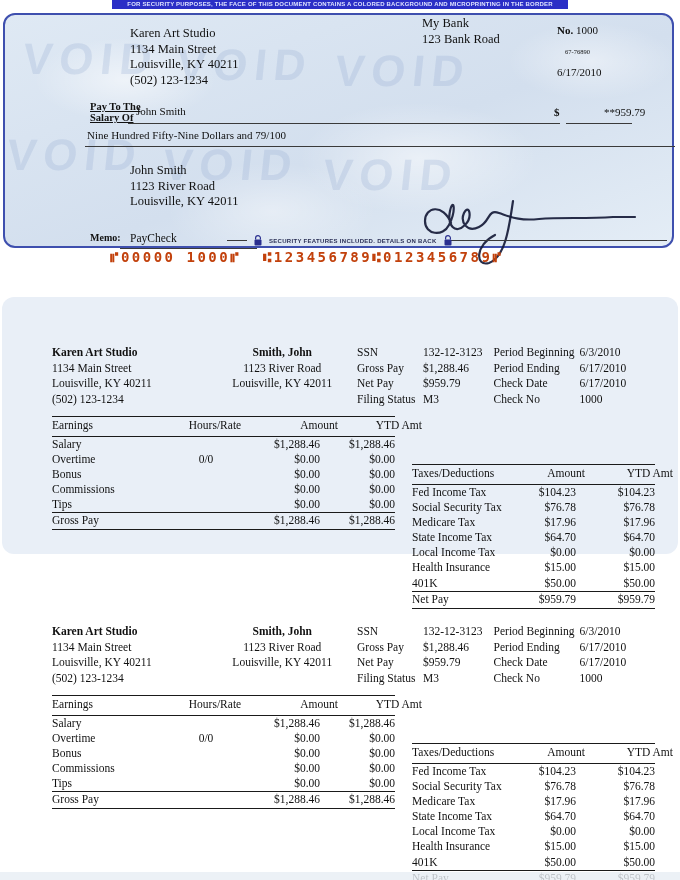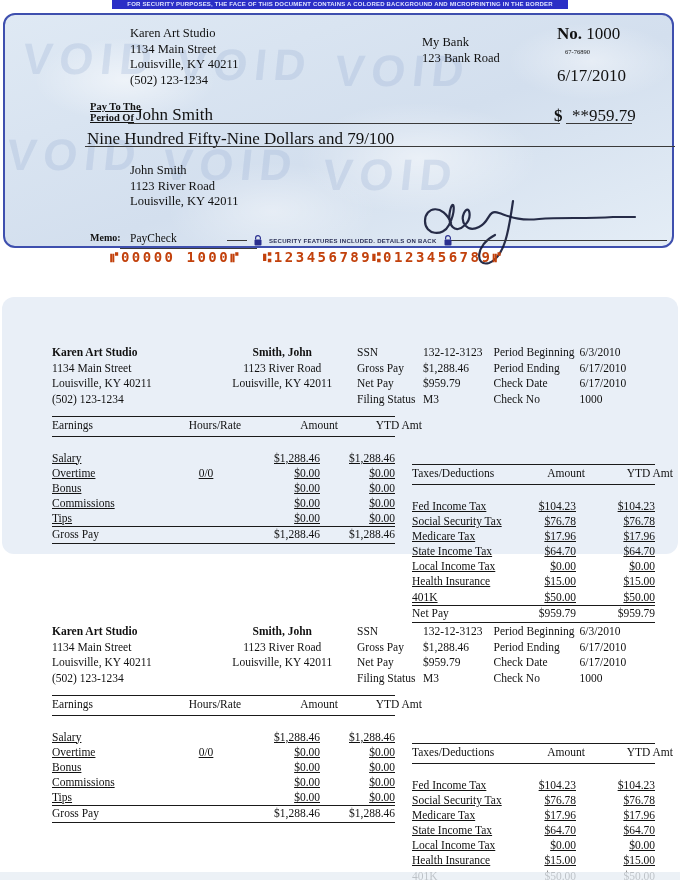--- a/index.html
+++ b/index.html
@@ -21,21 +21,21 @@
       radial-gradient(ellipse 150px 70px at 40% 85%, rgba(255,255,255,.4), transparent 70%),
       linear-gradient(160deg,#dfe9f4,#d3dfee 55%,#e4edf6);}
   .void{position:absolute;font:700 44px/1 "Liberation Sans",sans-serif;color:rgba(148,170,210,.26);
     letter-spacing:7px;transform:skewX(-6deg);user-select:none;}
   .abs{position:absolute;}
   .b{font-weight:700;}
   .addr{font-size:12.5px;line-height:15.5px;}
   .small-frac{font-size:6.5px;}
   .payto{font-size:10.5px;line-height:11px;font-weight:700;text-decoration:underline;}
   .uline{position:absolute;height:1px;background:#3a3a3a;}
-  .txt12{font-size:17px;}
+  .txt12{font-size:11px;}
   .memo-lab{font-size:10px;font-weight:700;}
   .memo-val{font-size:11.5px;}
   .sec-row{position:absolute;display:flex;align-items:center;gap:7px;}
   .sec-note{font:700 6px "Liberation Sans",sans-serif;color:#2a2f55;letter-spacing:.3px;white-space:nowrap;}
   .seg{width:20px;height:1px;background:#3a3a3a;}
   .micr{position:absolute;left:110px;top:249px;font-family:"DejaVu Sans Mono","DejaVu Sans",monospace;
     font-weight:600;font-size:14px;letter-spacing:2.5px;color:#c2410c;white-space:pre;}
 
   
   .stub-panel{position:absolute;left:2px;top:297px;width:676px;height:257px;background:#e9eff7;border-radius:12px;}
@@ -49,21 +49,21 @@
   .kv.summary{width:137px;grid-template-columns:66px 1fr;}
   .kv.period{width:182px;grid-template-columns:86px 1fr;}
   .tables-row{display:flex;margin-top:9px;}
   .table.earnings{width:343px;}
   .table.taxes{width:243px;margin-left:17px;margin-top:48px;}
   .egrid{display:grid;grid-template-columns:118px 72px 78px 75px;}
   .dgrid{display:grid;grid-template-columns:108px 56px 79px;}
   .c{text-align:center;}
   .r{text-align:right;}
   .thead{border-top:1px solid #1a1a1a;border-bottom:1px solid #1a1a1a;padding:1px 0 2px;gap:9px;}
-  .tbody{padding-top:14px;text-decoration:underline;}
+  .tbody{padding-top:0;}
   .trow{height:15.2px;line-height:15.2px;}
   .ttotal{border-top:1px solid #1a1a1a;border-bottom:1px solid #1a1a1a;height:16px;line-height:15px;}
   .bottom-strip{position:absolute;left:0;right:0;bottom:0;height:8px;background:#e7edf4;opacity:.8;}
   svg{display:block;}
 </style>
 </head>
 <body>
 
 <div class="sheet">
 
@@ -78,40 +78,40 @@
     <div class="void" style="left:158px;top:128px;">VOID</div>
     <div class="void" style="left:318px;top:138px;">VOID</div>
 
     <div class="abs addr" style="left:125px;top:11px;">
       <div>Karen Art Studio</div>
       <div>1134 Main Street</div>
       <div>Louisville, KY 40211</div>
       <div>(502) 123-1234</div>
     </div>
 
-    <div class="abs addr" style="left:417px;top:20px;">
+    <div class="abs addr" style="left:417px;top:1px;">
       <div>My Bank</div>
       <div>123 Bank Road</div>
     </div>
 
     <div class="abs txt12" style="left:552px;top:9px;">
       <span class="b">No.</span>
       <span>1000</span>
     </div>
     <div class="abs small-frac" style="left:560px;top:33px;">67-76890</div>
     <div class="abs txt12" style="left:552px;top:51px;">6/17/2010</div>
 
     <div class="abs payto" style="left:85px;top:86px;">
       <div>Pay To The</div>
-      <div>Period Of</div>
+      <div>Salary Of</div>
     </div>
     <div class="abs txt12" style="left:131px;top:90px;">John Smith</div>
     <div class="uline" style="left:123px;top:108px;width:432px;"></div>
     <div class="abs txt12 b" style="left:549px;top:91px;">$</div>
-    <div class="abs txt12" style="left:567px;top:91px;">**959.79</div>
+    <div class="abs txt12" style="left:599px;top:91px;">**959.79</div>
     <div class="uline" style="left:561px;top:108px;width:66px;"></div>
 
     <div class="abs txt12" style="left:82px;top:114px;">Nine Hundred Fifty-Nine Dollars and 79/100</div>
     <div class="uline" style="left:80px;top:131px;width:590px;"></div>
 
     <div class="abs addr" style="left:125px;top:148px;">
       <div>John Smith</div>
       <div>1123 River Road</div>
       <div>Louisville, KY 42011</div>
     </div>

